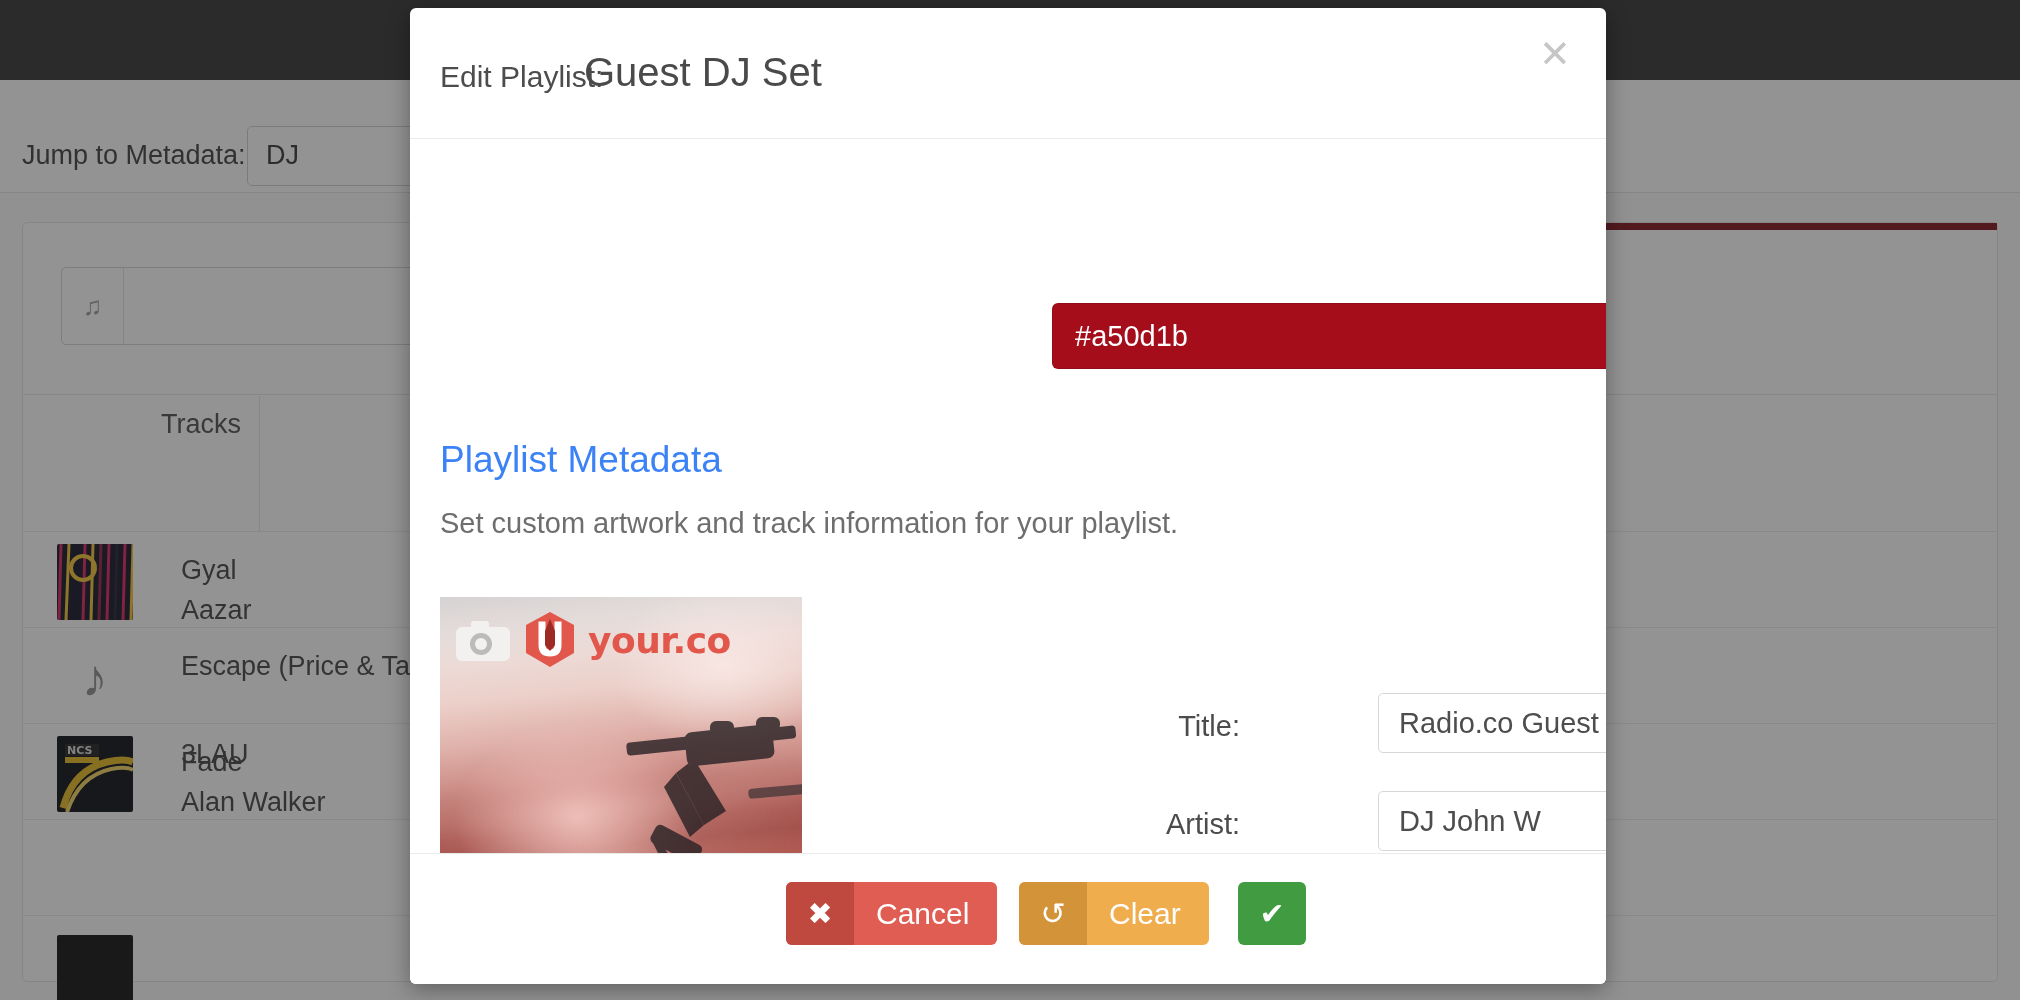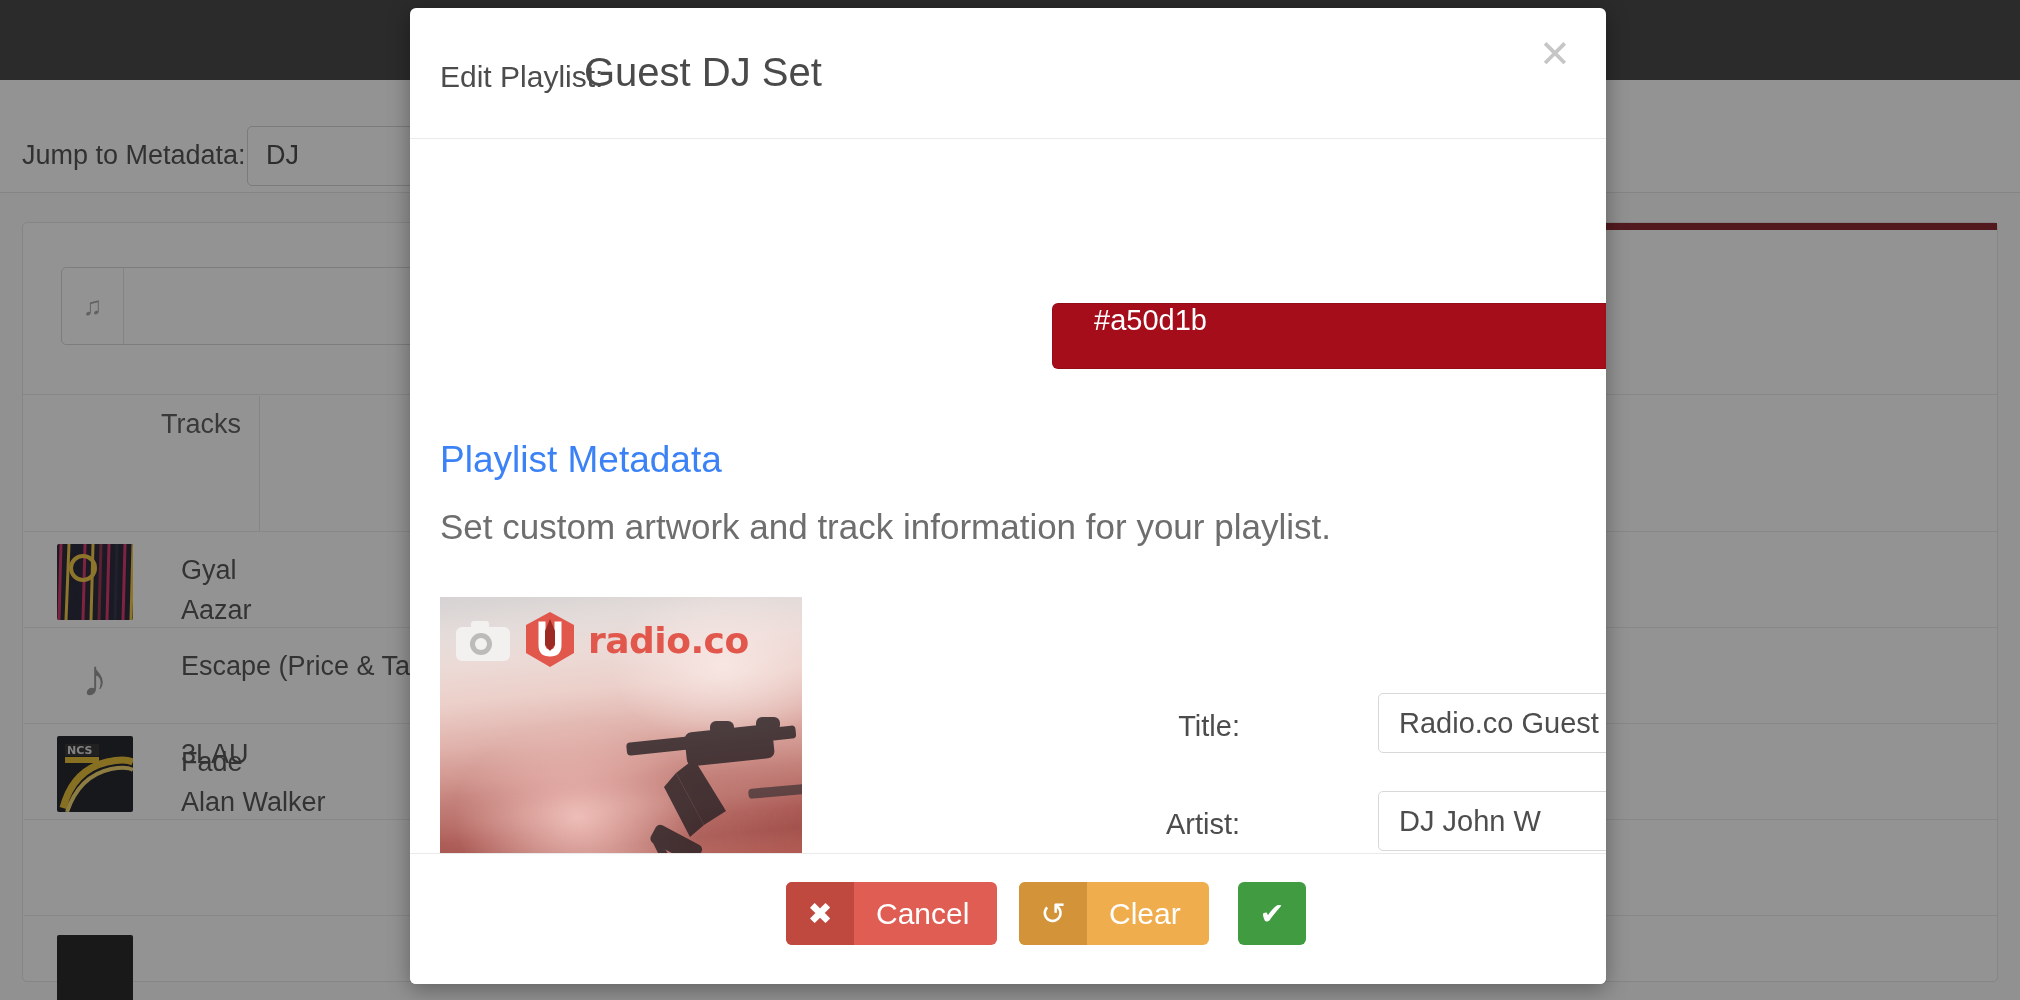--- a/index.html
+++ b/index.html
@@ -159,33 +159,33 @@
   .color-label {
     position: absolute; left: 78px; top: 186px;
     width: 310px; text-align: right;
     font-size: 29px; color: #4c4c4c;
   }
   .color-field {
     position: absolute; left: 642px; top: 164px;
     width: 932px; height: 66px;
     border-radius: 6px;
     border: 1px solid rgba(0,0,0,0.10);
-    display: flex;  padding-left: 19px;
+    display: flex; align-items: center;
   }
   .color-field .cval {
     padding-left: 22px; font-size: 29px; color: #ffffff;
   }
 
   .meta-h {
     position: absolute; left: 30px; top: 300px;
     font-size: 37px; color: #3b82f6;
   }
   .meta-sub {
     position: absolute; left: 30px; top: 368px;
-    font-size: 35px; color: #6e6e6e;
+    font-size: 29px; color: #6e6e6e;
   }
 
   
   .artwork {
     position: absolute; left: 30px; top: 458px;
     width: 362px; height: 380px;
     overflow: hidden;
     background: #cfc9c9;
   }
   .aw-bg {
@@ -434,21 +434,21 @@
         <circle cx="25" cy="25" r="11" fill="#bdbaba"></circle>
         <circle cx="25" cy="25" r="6" fill="#f3f1f0"></circle>
       </svg>
 
       <div class="aw-logo">
         <svg width="52" height="58" viewBox="0 0 52 58">
           <path d="M26 1 L50 14 L50 42 L26 56 L2 42 L2 14 Z" fill="#e2574c"></path>
           <path d="M18 14 L18 34 Q18 42 26 42 Q34 42 34 34 L34 14" fill="none" stroke="#ffffff" stroke-width="7" stroke-linecap="square"></path>
           <path d="M26 8 L31 20 L31 34 L26 40 L21 34 L21 20 Z" fill="#9e2a24"></path>
         </svg>
-        <span class="aw-logo-word">radio.co</span>
+        <span class="aw-logo-word">your.co</span>
       </div>
 
       <div class="aw-guest">GUEST MIX</div>
     </div>
 
     <div class="mf-label" style="left:640px; top:571px;">Title:</div>
     <div class="mf-input" style="left:968px; top:554px;">
       <span class="v">Radio.co Guest Mix</span>
     </div>
 

